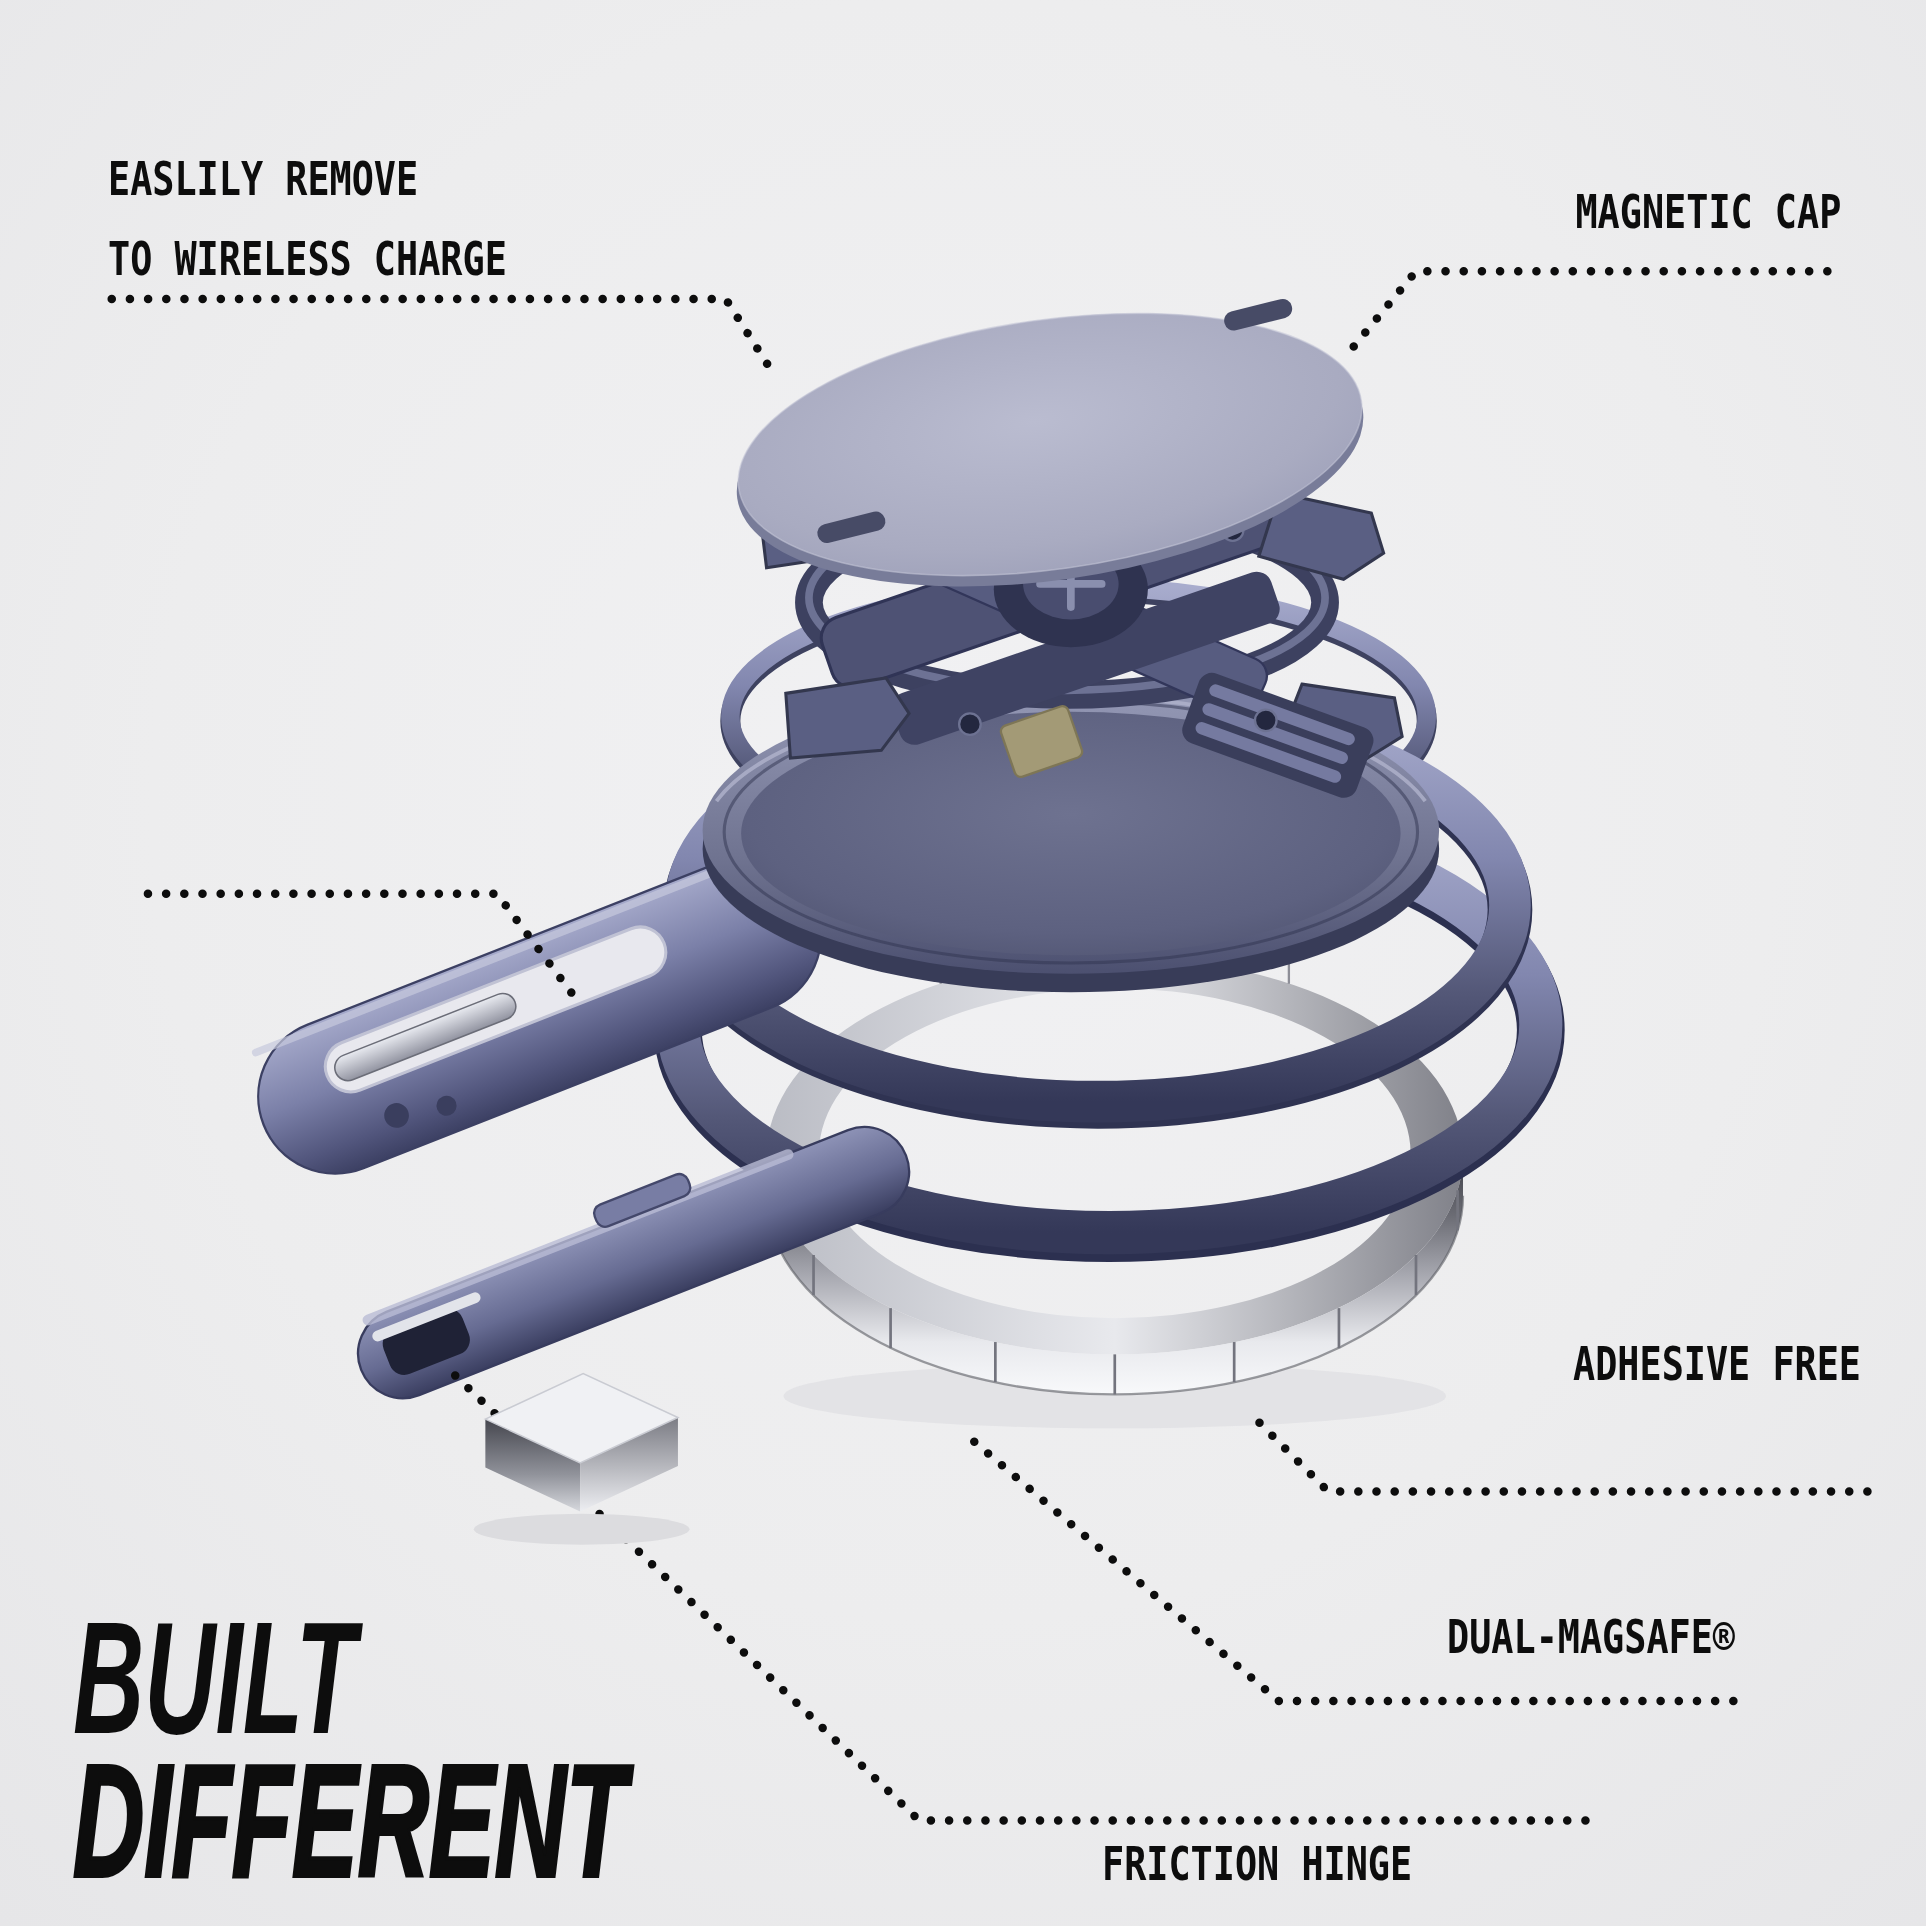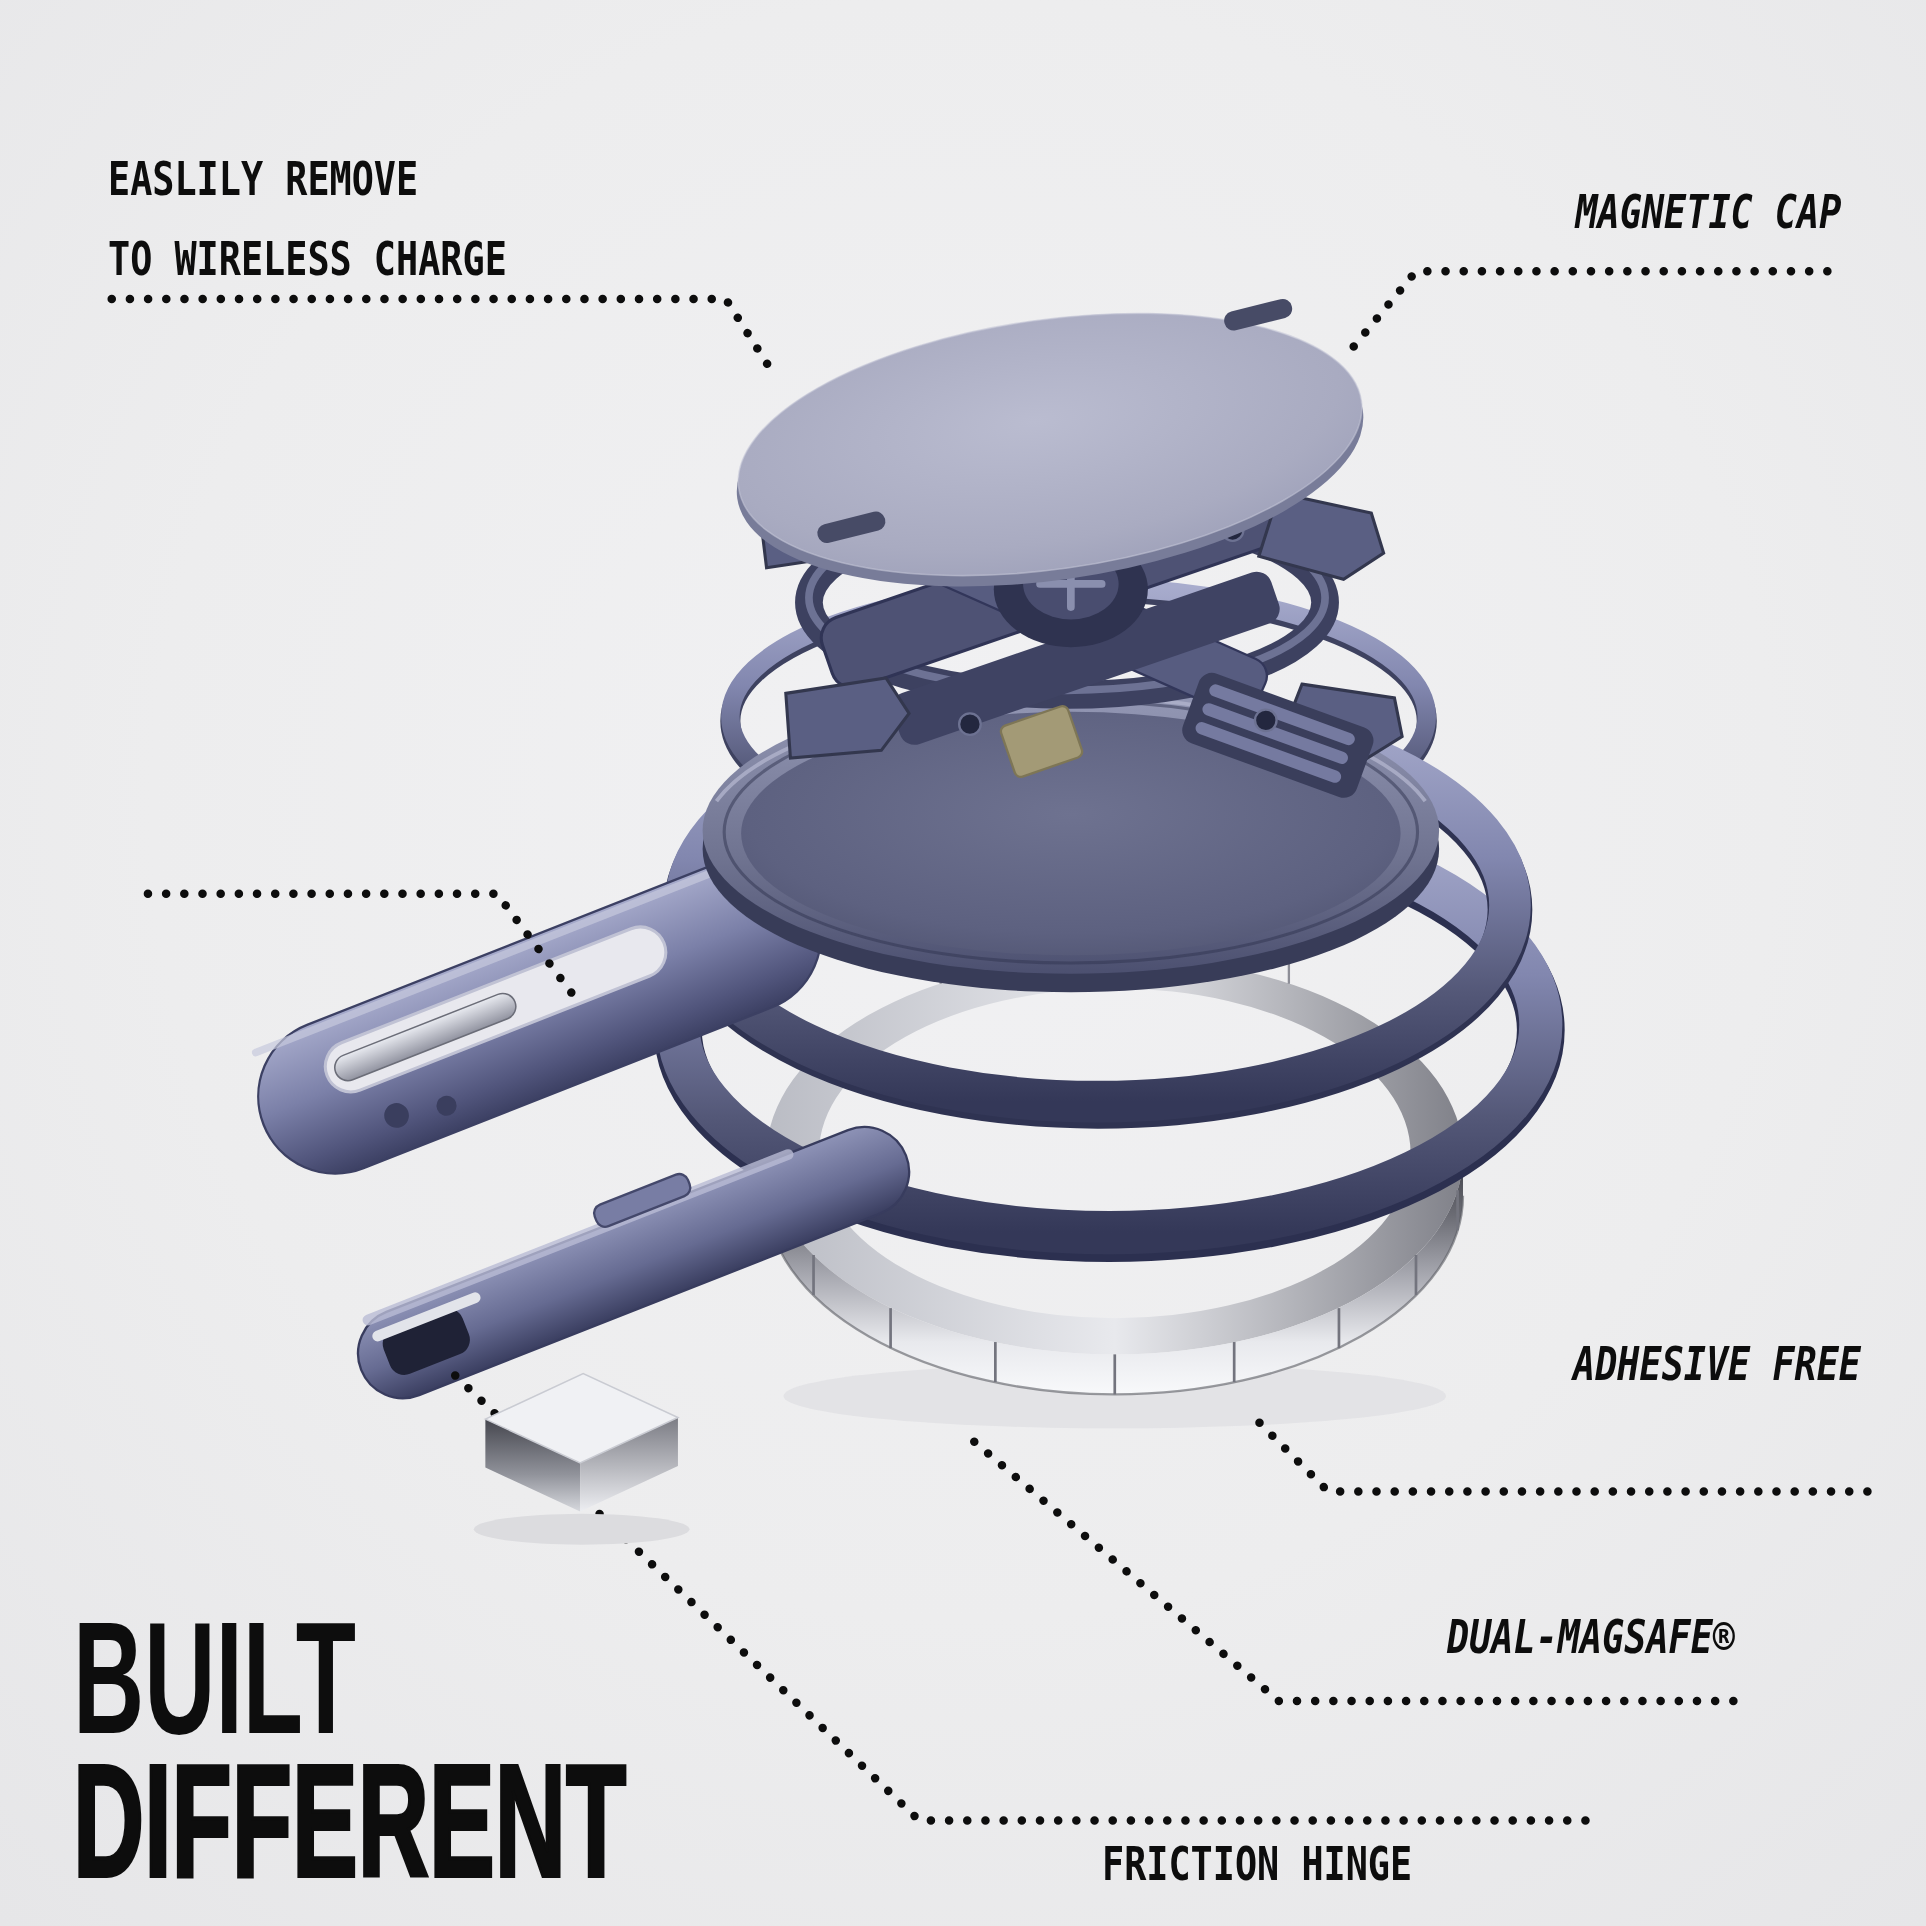--- a/index.html
+++ b/index.html
@@ -16,31 +16,32 @@
     position:absolute;
     font-family:"DejaVu Sans Mono", monospace;
     font-weight:700;
     font-size:46px;
     line-height:80px;
     color:#0d0d0d;
     white-space:nowrap;
   }
   .squeeze{display:inline-block;transform:scaleX(0.80);transform-origin:0 0;}
   .squeeze-r{display:inline-block;transform:scaleX(0.80);transform-origin:100% 0;}
-  .callout.right{text-align:right;font-style:italic;}
+  .callout.right{text-align:right;}
   .callout .line{display:block;}
 
   #headline{
     position:absolute;left:73px;top:1607px;
     font-family:"Liberation Sans","DejaVu Sans",sans-serif;
     font-weight:700;
     font-size:159px;
     line-height:143px;
     color:#0d0d0d;
     white-space:nowrap;
+    font-style:italic;
   }
   #headline .hl-line{display:block;}
   #headline .hsqueeze{display:inline-block;transform:scaleX(0.62);transform-origin:0 0;}
   #headline .heavy{-webkit-text-stroke:3.9px #0d0d0d;}
 </style>
 </head>
 <body>
 
 <div id="canvas">
 

